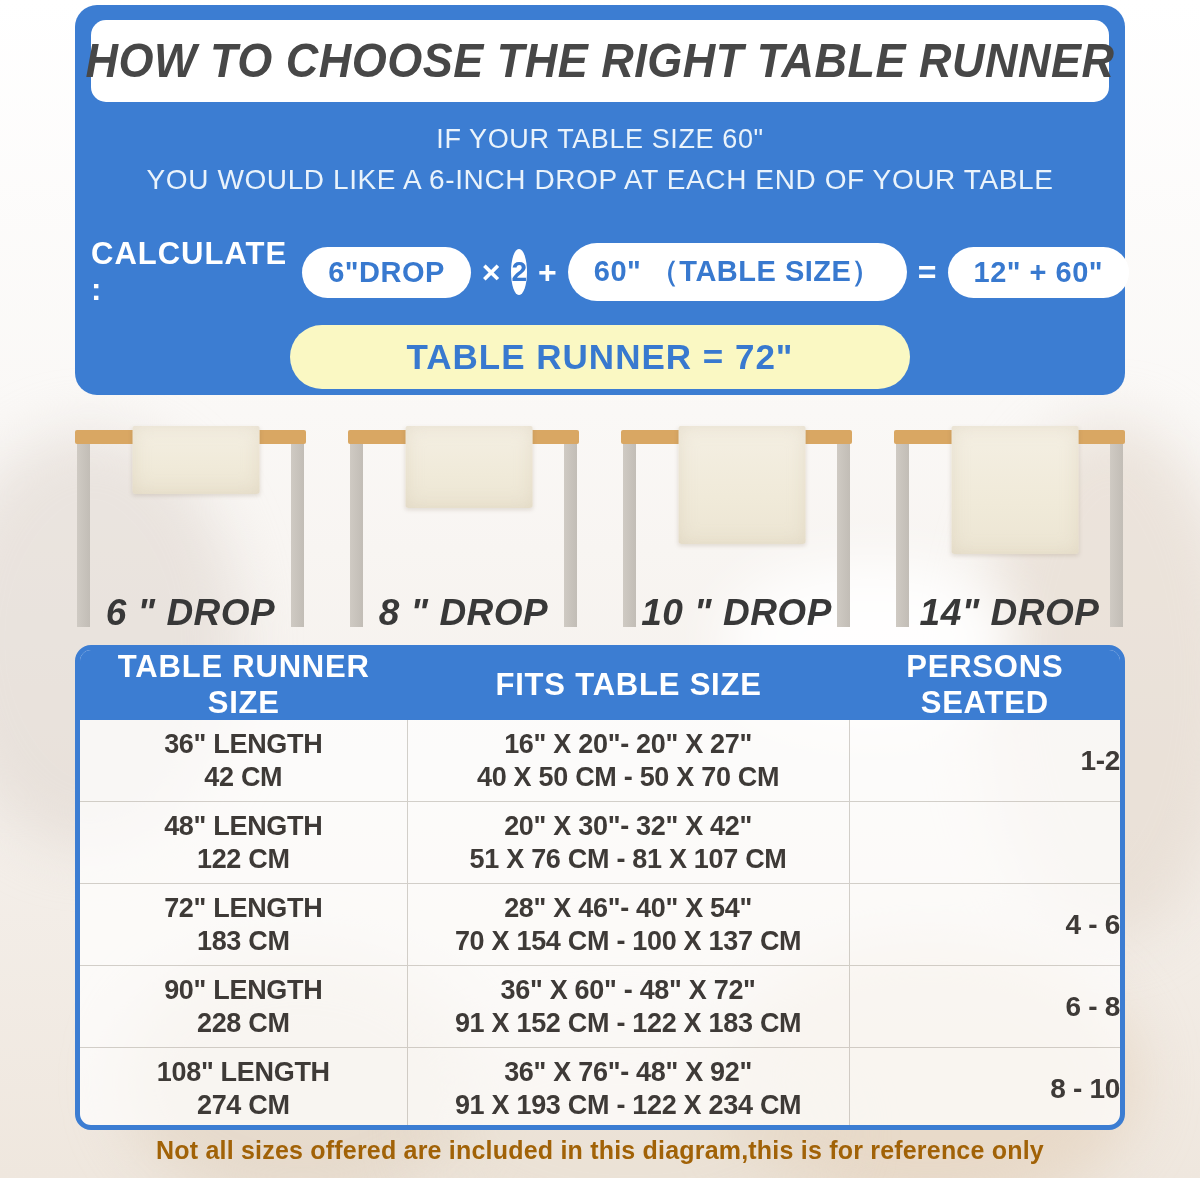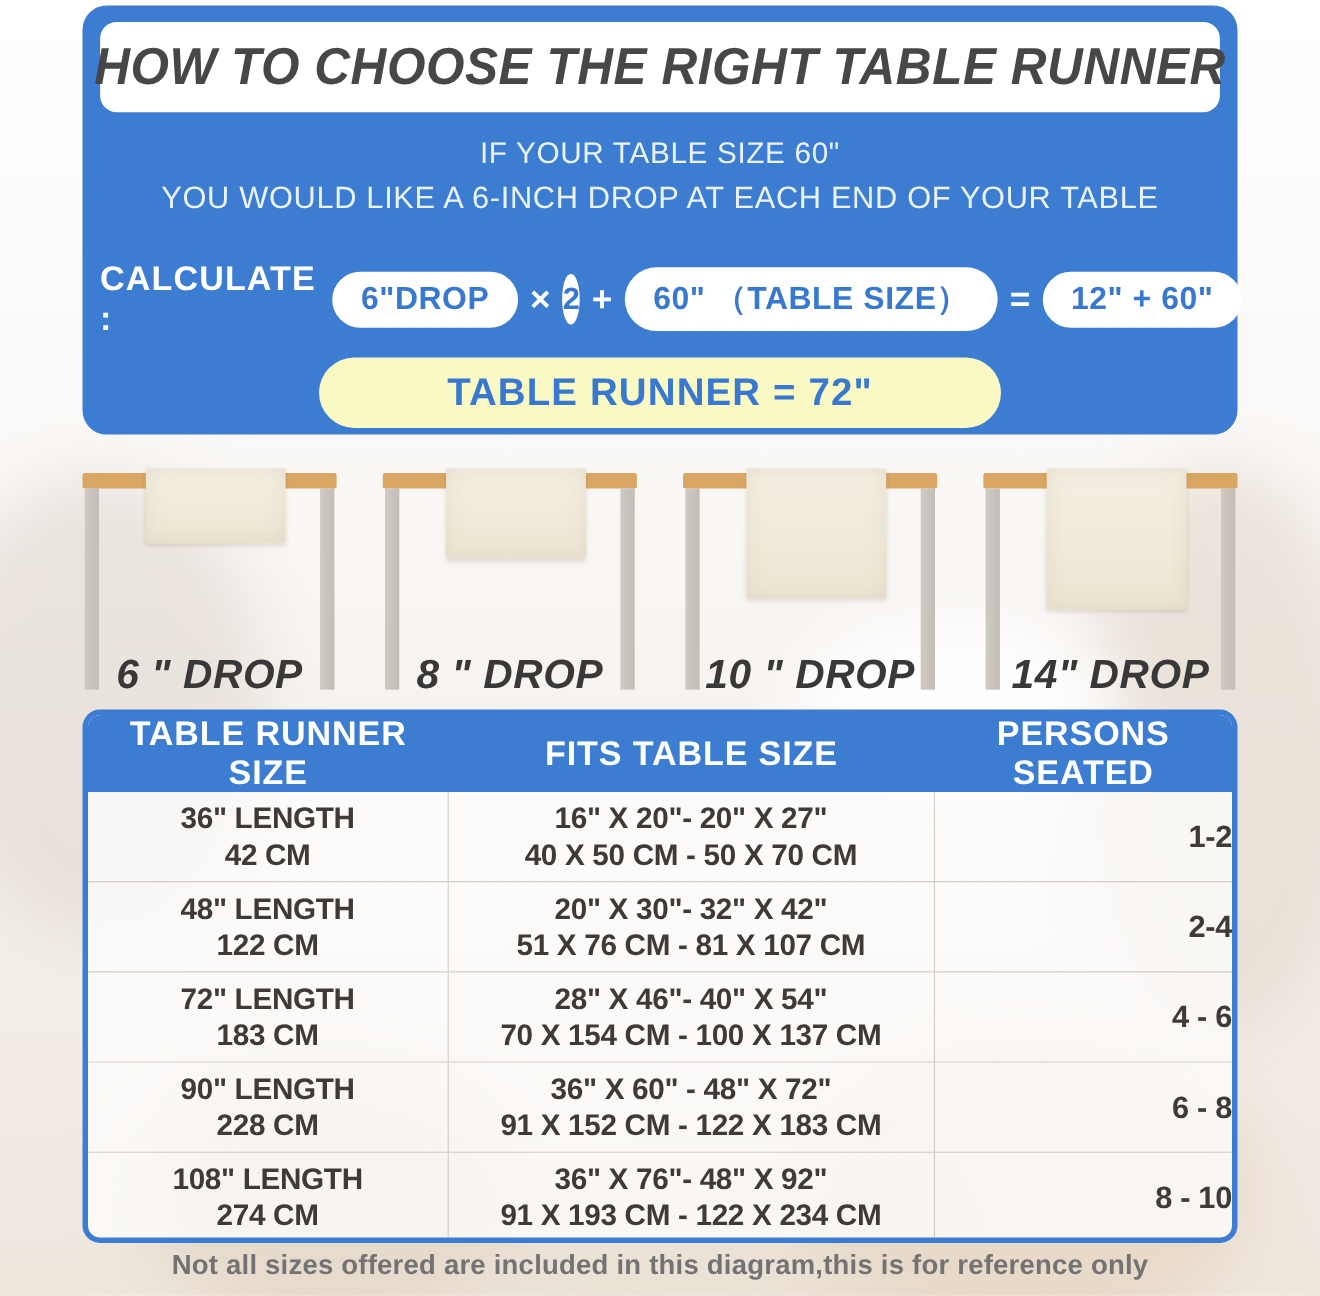--- a/index.html
+++ b/index.html
@@ -106,21 +106,21 @@
   }
   .tcell.c1{border-right:1px solid rgba(160,152,142,.45);height:100%;
     display:flex;flex-direction:column;justify-content:center;}
   .tcell.c2{border-right:1px solid rgba(160,152,142,.45);height:100%;
     display:flex;flex-direction:column;justify-content:center;}
   .tcell.c3{font-size:28px;text-align:right;}
 
   
   .footer-note{
     position:absolute;left:0;top:1136px;width:100%;text-align:center;
-    font-size:25px;font-weight:700;color:#737373;letter-spacing:.2px;
+    font-size:25px;font-weight:700;color:#a16207;letter-spacing:.2px;
   }
 </style>
 </head>
 <body>
 
 <div class="blob b1"></div>
 <div class="blob b2"></div>
 <div class="blob b3"></div>
 <div class="blob b4"></div>
 <div class="blob b5"></div>
@@ -206,23 +206,20 @@
 
   <div class="trow">
     <div class="tcell c1">
       <div>48" LENGTH</div>
       <div>122 CM</div>
     </div>
     <div class="tcell c2">
       <div>20" X 30"- 32" X 42"</div>
       <div>51 X 76 CM - 81 X 107 CM</div>
     </div>
-    <div class="tcell c3">
-      <span>2-4</span>
-    </div>
   </div>
 
   <div class="trow">
     <div class="tcell c1">
       <div>72" LENGTH</div>
       <div>183 CM</div>
     </div>
     <div class="tcell c2">
       <div>28" X 46"- 40" X 54"</div>
       <div>70 X 154 CM - 100 X 137 CM</div>

